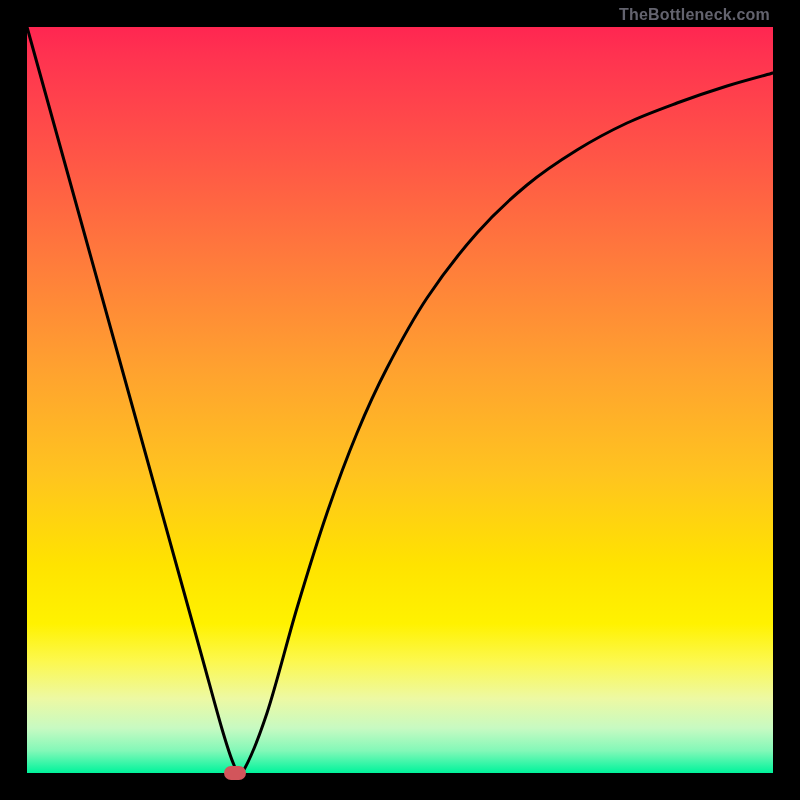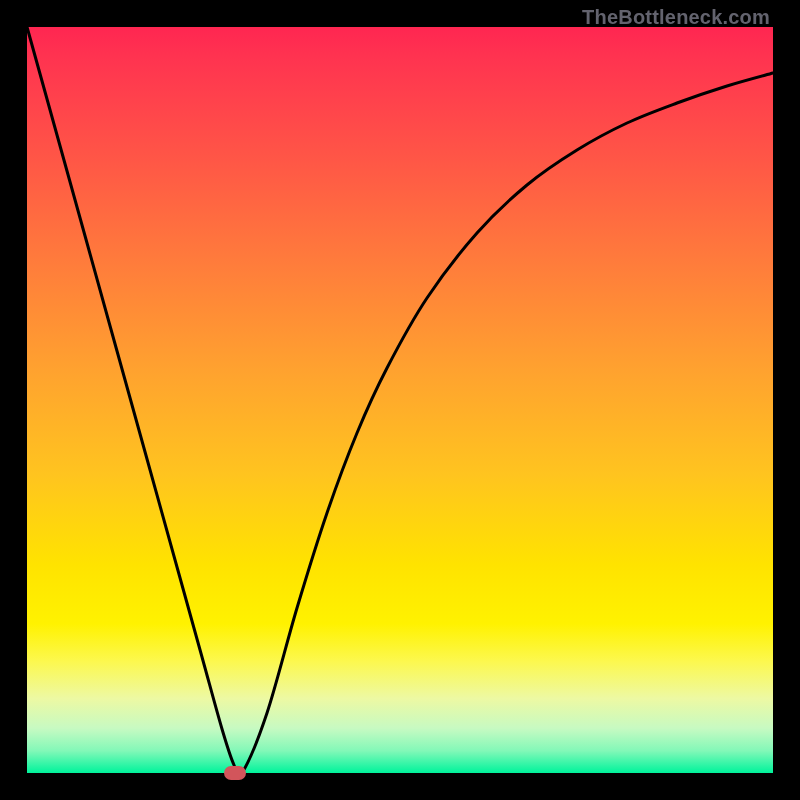--- a/index.html
+++ b/index.html
@@ -30,21 +30,21 @@
         #c7fac2 94%,
         #83f8b8 97%,
         #2bf5a5 99%,
         #00f39b 100%);
     }
     .watermark {
       position: absolute;
       top: 6px;
       right: 30px;
       font-family: Arial, sans-serif;
-      font-size: 20px;
+      font-size: 16px;
       font-weight: bold;
       color: #63636e;
       letter-spacing: 0.2px;
     }
     .curve-svg {
       position: absolute;
       left: 27px;
       top: 27px;
       width: 746px;
       height: 746px;

